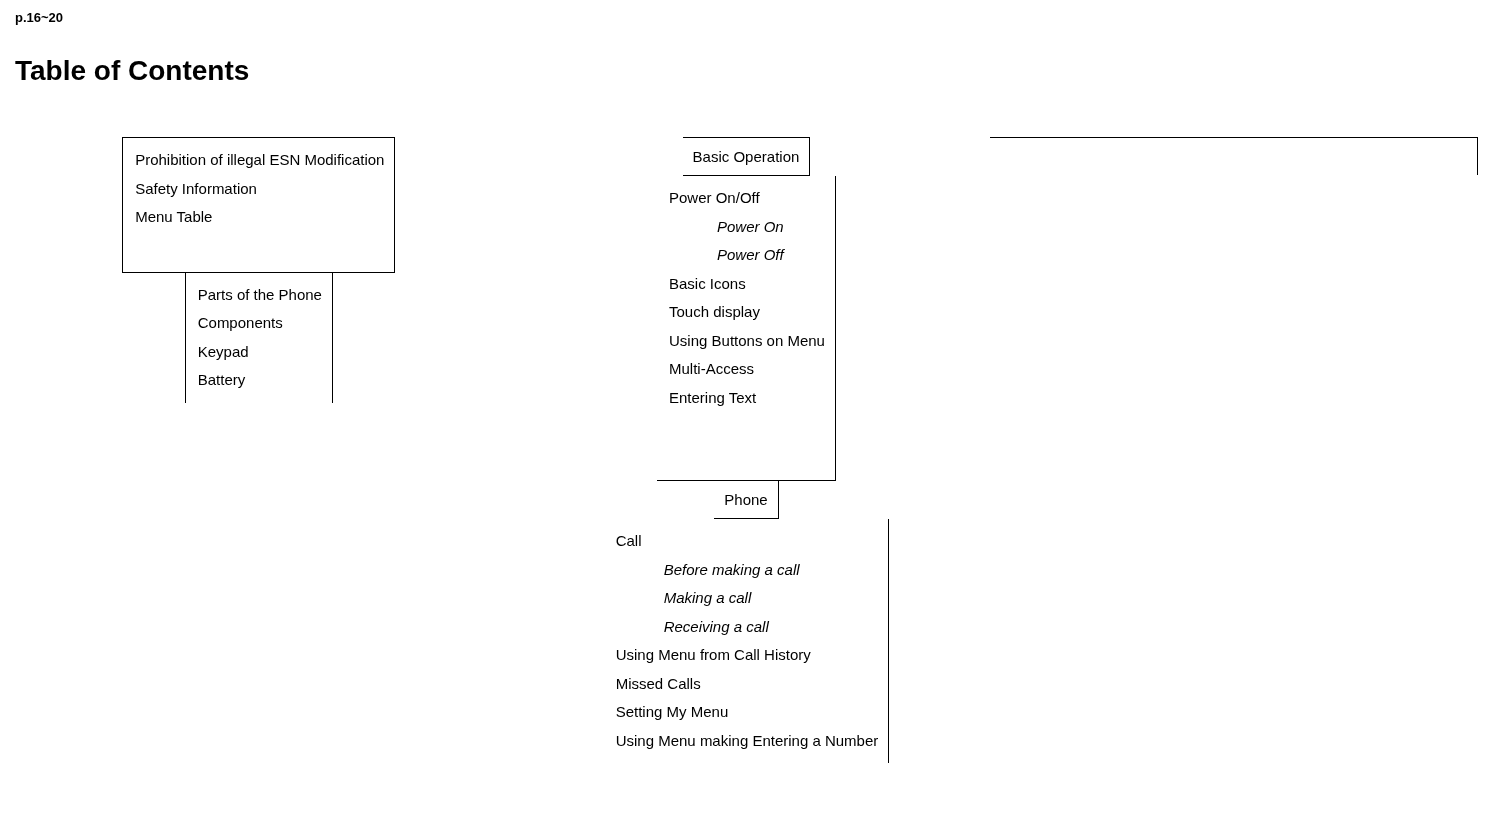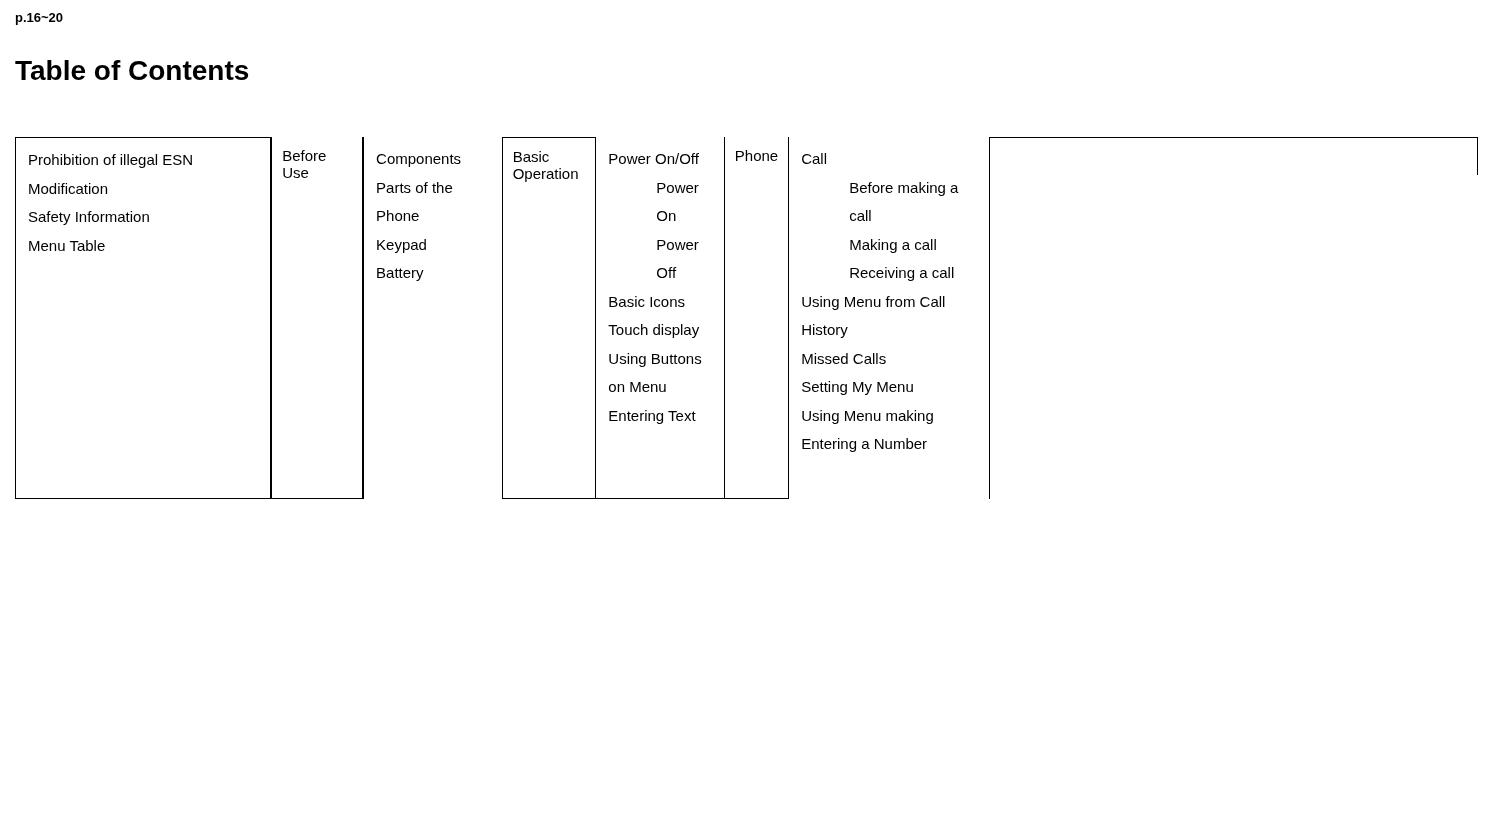--- a/index.html
+++ b/index.html
@@ -21,21 +21,22 @@
       font-weight: bold;
       margin-bottom: 50px;
     }
     .toc-container {
       display: flex;
       gap: 0;
     }
     .column {
       width: 493px;
       display: flex;
-      flex-direction: row;
+      flex-direction: column;
+      align-items: center;
     }
     .section {
       border: 1px solid #000;
       padding: 8px 10px;
     }
     .section + .section {
       border-top: none;
     }
     .section-header {
       font-weight: normal;
@@ -44,20 +45,21 @@
     }
     .entry {
       font-size: 15px;
       line-height: 1.9;
       padding-left: 2px;
     }
     .sub-entry {
       font-size: 15px;
       line-height: 1.9;
       padding-left: 50px;
+      font-style: italic;
     }
     .col2-top {
       border-left: none;
     }
     .col2-mid {
       border-left: none;
       border-top: none;
     }
     .spacer {
       height: 60px;
@@ -75,42 +77,40 @@
 <h1 class="main-title">Table of Contents</h1>
 
 <div class="toc-container">
 
   <div class="column">
     <div class="section" style="padding-bottom:40px;">
       <div class="entry">Prohibition of illegal ESN Modification</div>
       <div class="entry">Safety Information</div>
       <div class="entry">Menu Table</div>
     </div>
-    <div class="section">
-      <div class="section-header">Before Use</div>
-    </div>
     <div class="section" style="border-bottom:none;">
+      <div class="entry">Parts of the Phone</div>
       <div class="entry">Components</div>
-      <div class="entry">Parts of the Phone</div>
       <div class="entry">Keypad</div>
       <div class="entry">Battery</div>
     </div>
   </div>
 
   <div class="column">
     <div class="section col2-top">
       <div class="section-header">Basic Operation</div>
     </div>
     <div class="section col2-mid">
       <div class="entry">Power On/Off</div>
       <div class="sub-entry">Power On</div>
       <div class="sub-entry">Power Off</div>
       <div class="entry">Basic Icons</div>
       <div class="entry">Touch display</div>
       <div class="entry">Using Buttons on Menu</div>
+      <div class="entry">Multi-Access</div>
       <div class="entry">Entering Text</div>
       <div class="spacer"></div>
     </div>
     <div class="section col2-mid">
       <div class="section-header">Phone</div>
     </div>
     <div class="section col2-mid" style="border-bottom:none;">
       <div class="entry">Call</div>
       <div class="sub-entry">Before making a call</div>
       <div class="sub-entry">Making a call</div>

